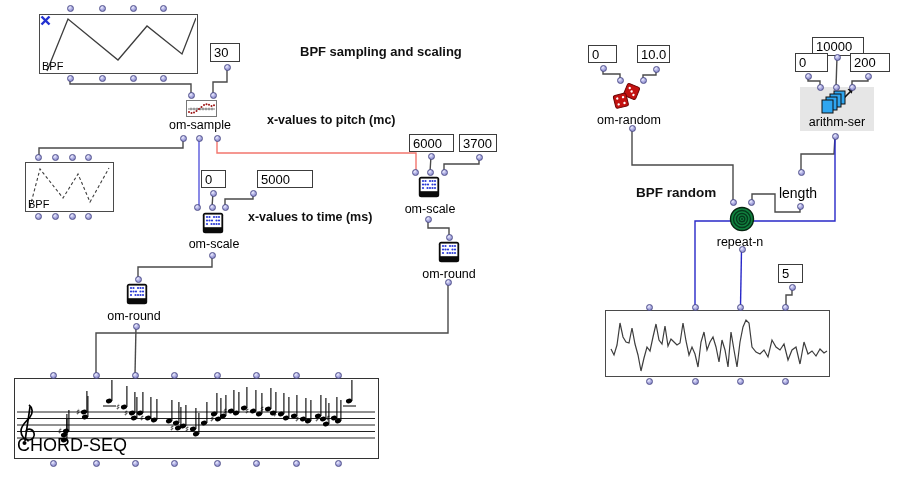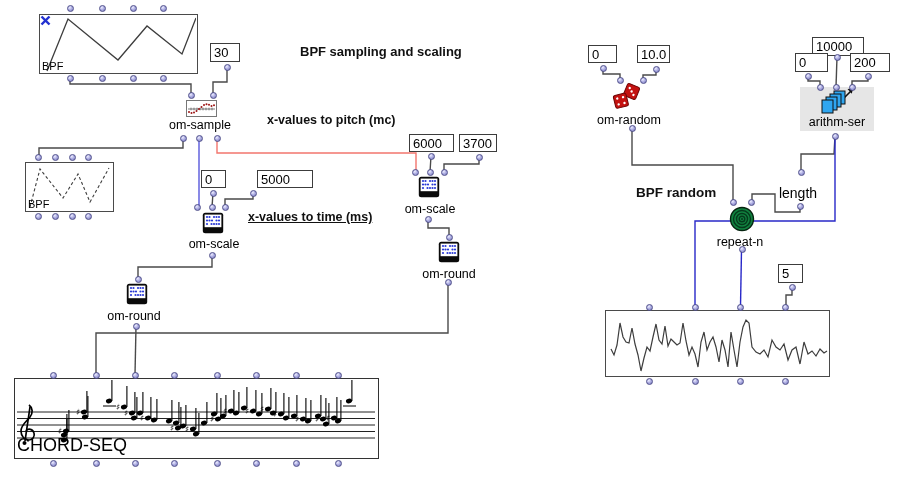--- a/index.html
+++ b/index.html
@@ -91,21 +91,21 @@
         <circle cx="20.5" cy="4.2" r="1"></circle>
         <circle cx="23" cy="4.8" r="1"></circle>
       <circle cx="25.5" cy="6" r="1"></circle>
         <circle cx="28" cy="5.2" r="1"></circle>
     </g>
   </svg>
   <div class="lbl" style="left:200px;top:118px;">om-sample</div>
 
   <div class="title" style="left:300px;top:44px;">BPF sampling and scaling</div>
   <div class="title comment" style="left:267px;top:113px;">x-values to pitch (mc)</div>
-  <div class="title comment" style="left:248px;top:210px;text-decoration:underline;">x-values to time (ms)</div>
+  <div class="title comment" style="left:248px;top:210px;">x-values to time (ms)</div>
 
   <div class="framebox" style="left:25px;top:162px;width:89px;height:50px;">
     <svg width="86" height="47" style="position:absolute;left:0;top:0;">
       <polyline id="bpf2-line" fill="none" stroke="#3d3d3d" stroke-width="1.1" stroke-dasharray="3,2.4" points="4,44 14,6 37,35 52,11 64,39 83,5"></polyline>
     </svg>
     <div class="inner-lbl" style="left:2px;bottom:1px;">BPF</div>
   </div>
 
   <div class="vbox" style="left:201px;top:170px;width:25px;height:18px;">0</div>
   <div class="vbox" style="left:229px;top:170px;width:56px;height:18px;margin-left:28px;">5000</div>

